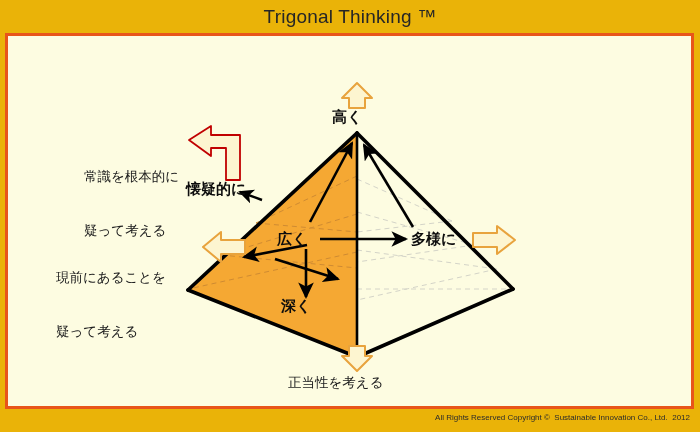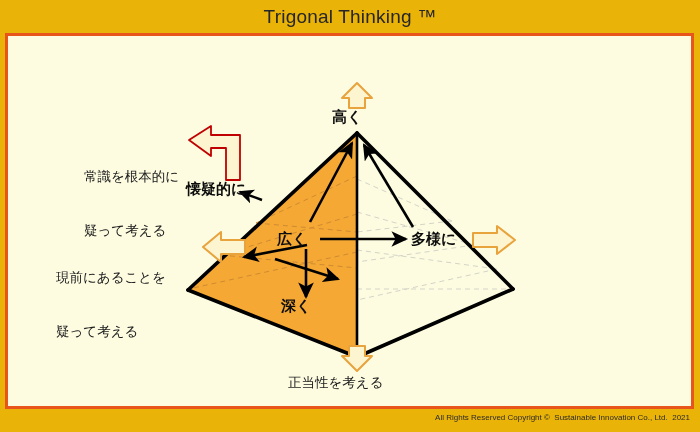--- a/index.html
+++ b/index.html
@@ -172,15 +172,15 @@
   </div>
 
   <div class="jp lbl-bottom">正当性を考える</div>
 
   <div class="jp-bold lbl-takaku">高く</div>
   <div class="jp-bold lbl-hiroku">広く</div>
   <div class="jp-bold lbl-fukaku">深く</div>
   <div class="jp-bold lbl-tayou">多様に</div>
   <div class="jp-bold lbl-kaigi">懐疑的に</div>
 
-  <div id="footer">All Rights Reserved Copyright ©  Sustainable Innovation Co., Ltd.  2021</div>
+  <div id="footer">All Rights Reserved Copyright ©  Sustainable Innovation Co., Ltd.  2012</div>
 
 </div>
 
 </body></html>

